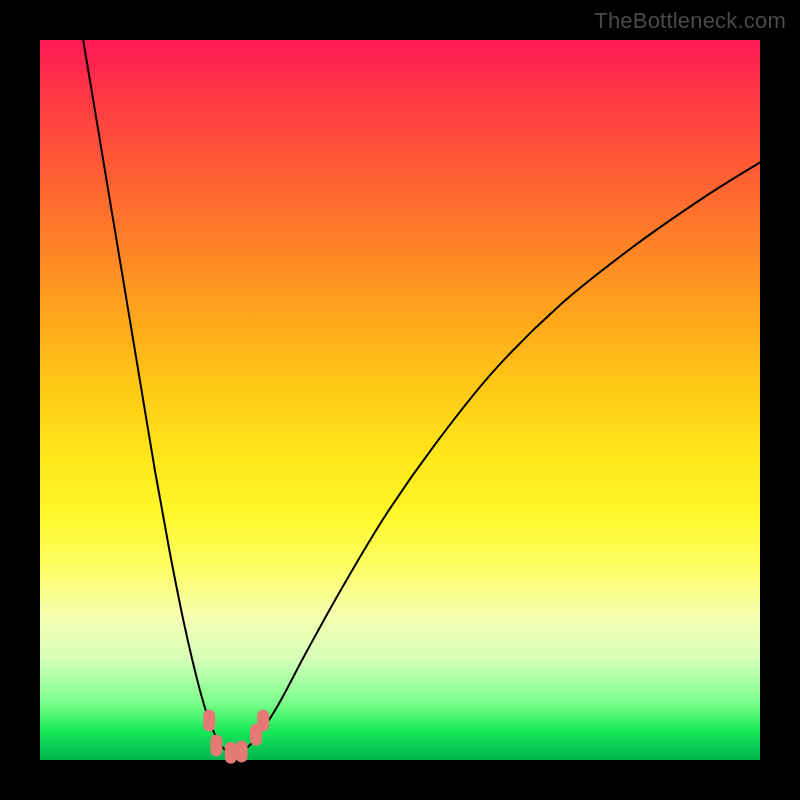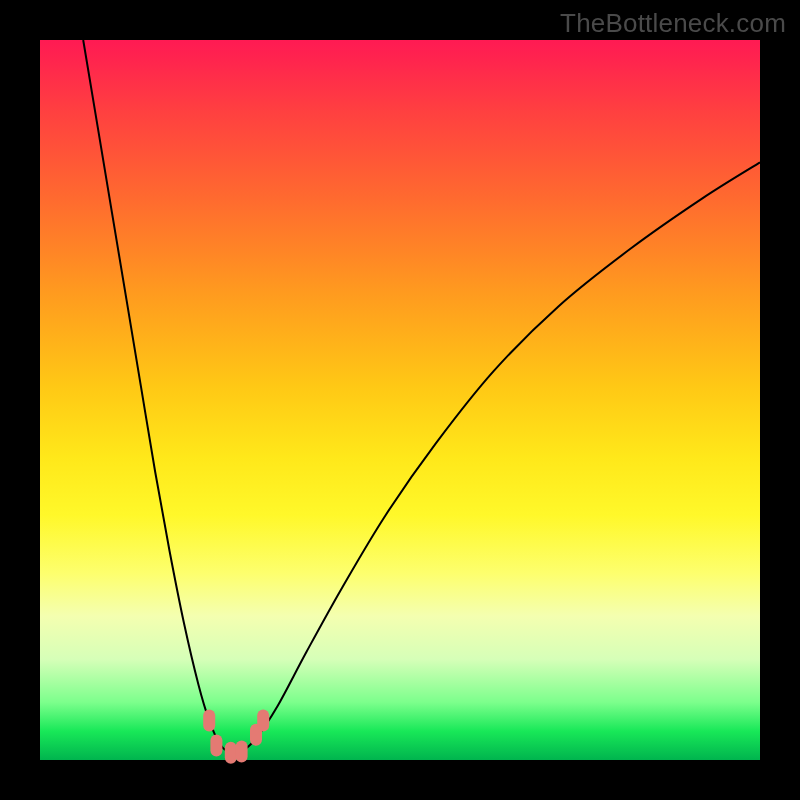--- a/index.html
+++ b/index.html
@@ -38,21 +38,21 @@
       #d6ffb8 86%,
       #7cff8c 92%,
       #18e858 96%,
       #00b44e 100%);
   }
   .watermark {
     position: absolute;
     top: 8px;
     right: 14px;
     color: #4a4a4a;
-    font-size: 26px;
+    font-size: 22px;
     letter-spacing: 0.2px;
     user-select: none;
   }
   svg.curve {
     position: absolute;
     left: 0;
     top: 0;
     width: 720px;
     height: 720px;
     overflow: visible;

